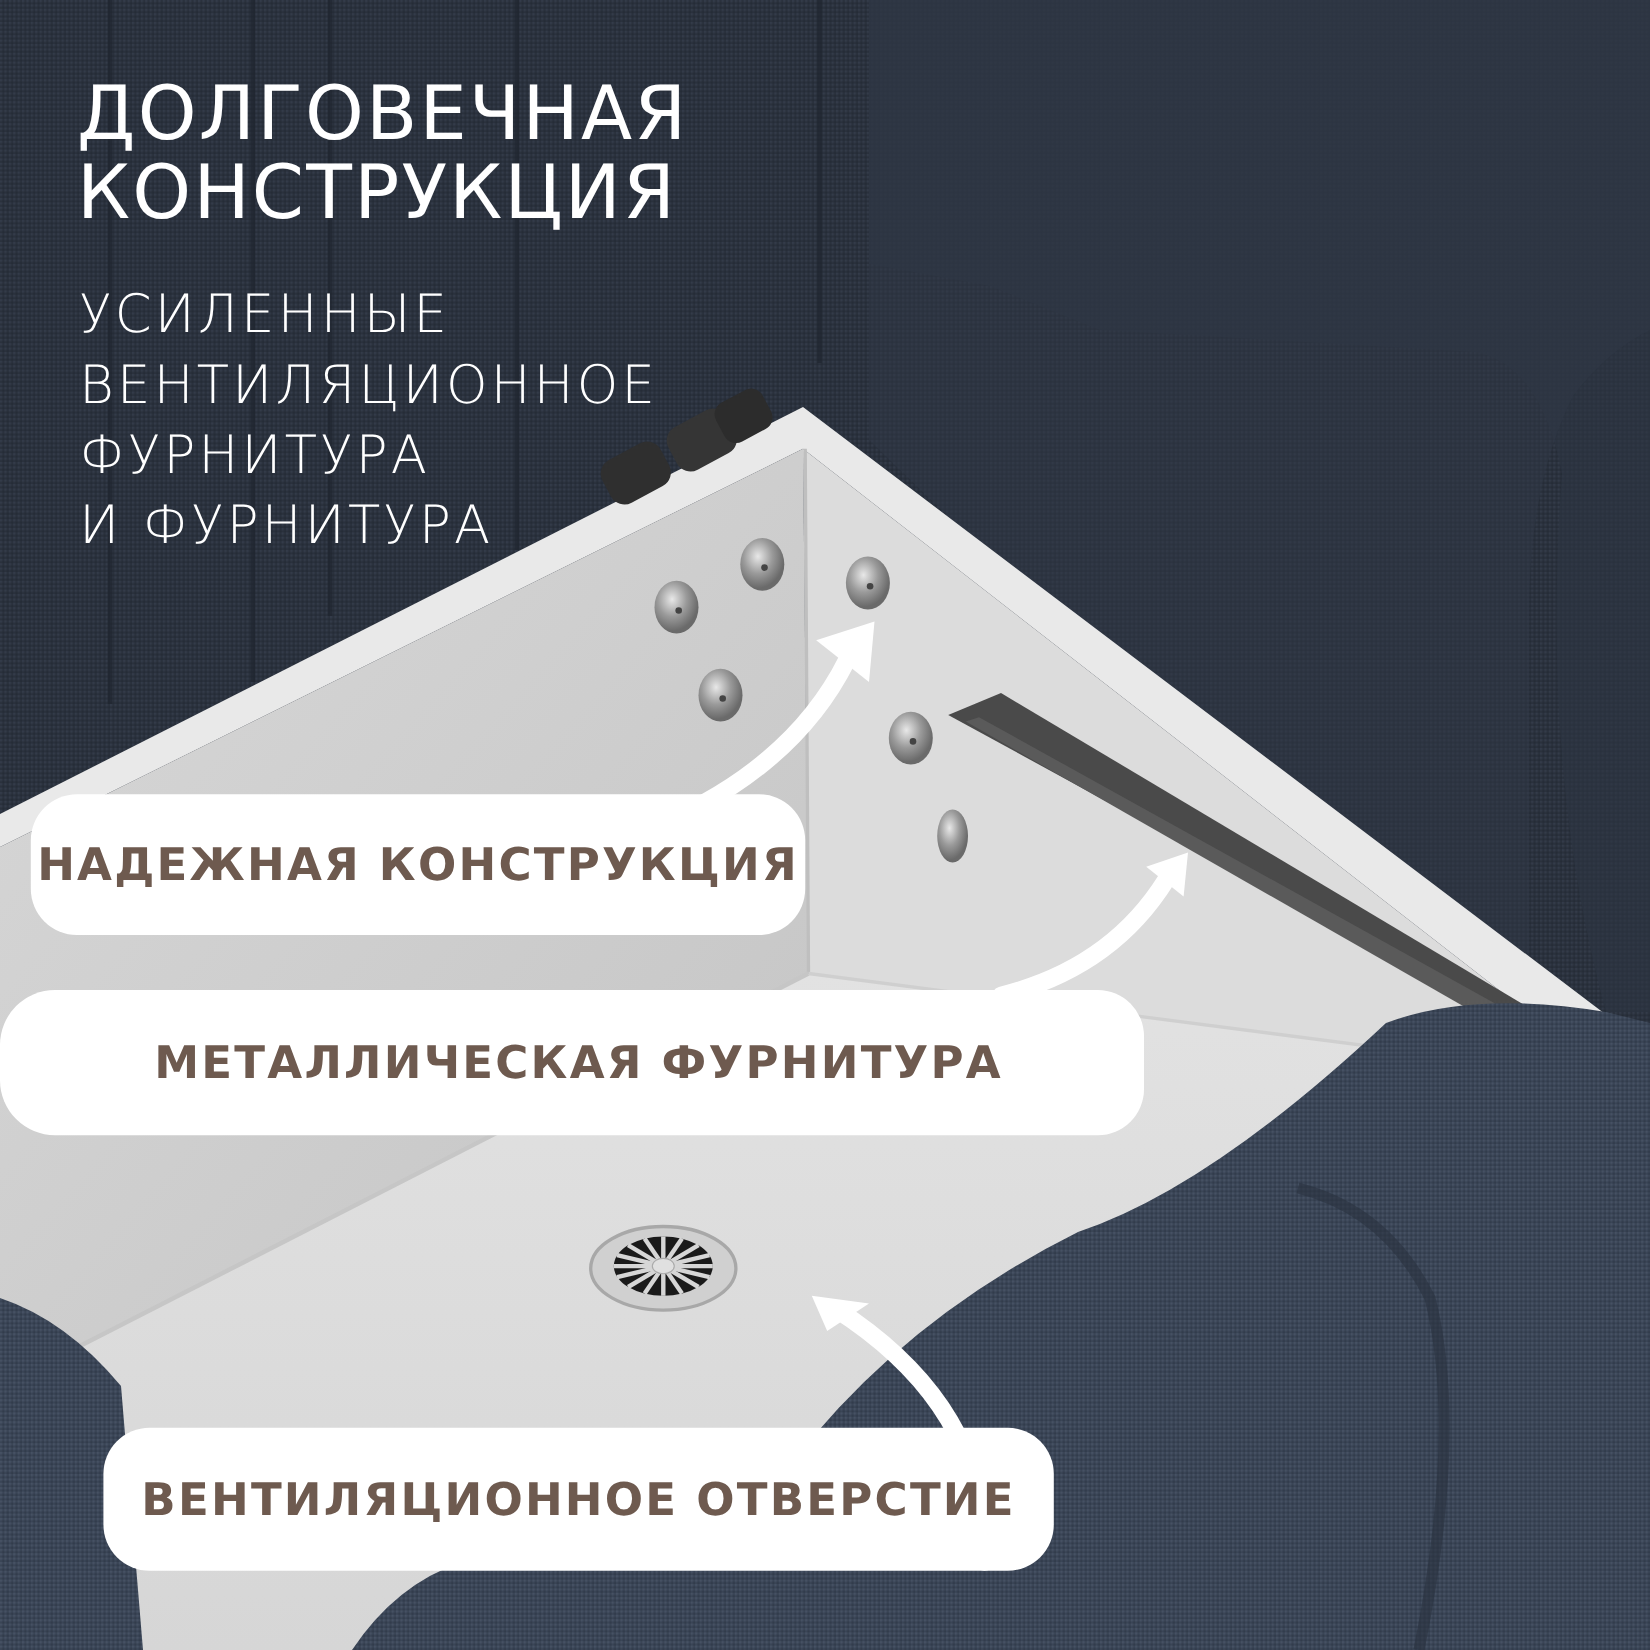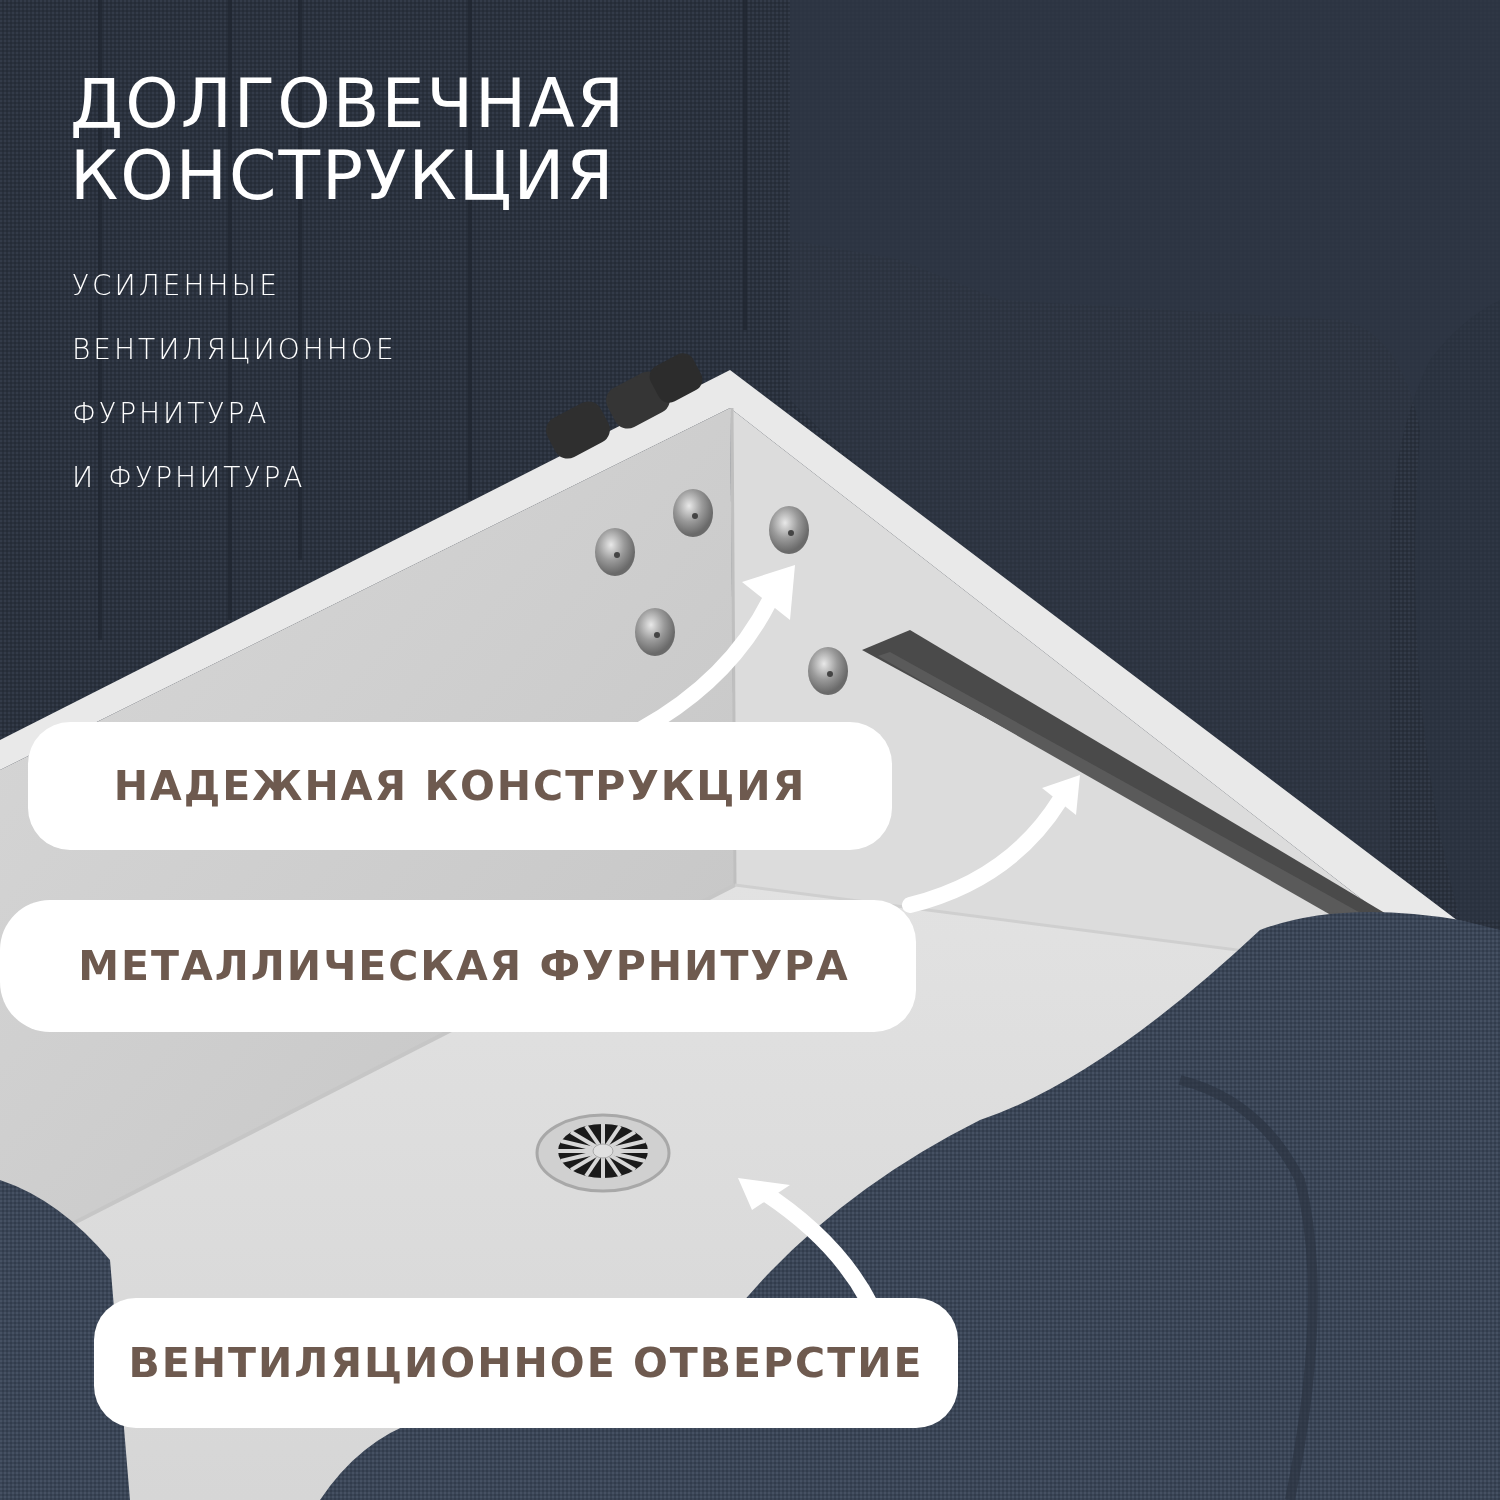--- a/index.html
+++ b/index.html
@@ -9,33 +9,33 @@
   .headline {
     position: absolute; left: 70px; top: 68px;
     font-family: "DejaVu Sans", sans-serif; font-weight: 500;
     font-size: 68px; line-height: 72px; letter-spacing: 2px;
     color: #ffffff; margin: 0; text-transform: uppercase;
   }
   .headline span { display: block; }
   .subline {
     position: absolute; left: 72px; top: 254px;
     font-family: "DejaVu Sans", sans-serif; font-weight: 300;
-    font-size: 28px; line-height: 64px; letter-spacing: 3px;
+    font-size: 48px; line-height: 64px; letter-spacing: 3px;
     color: #ffffff; margin: 0;
   }
   .subline span { display: block; }
   .callout {
     position: absolute; background: #ffffff; border-radius: 42px;
     display: flex; align-items: center; justify-content: center;
     font-family: "DejaVu Sans", sans-serif; font-weight: 700;
     font-size: 41px; letter-spacing: 2px; color: #6e5a4f;
     box-sizing: border-box; white-space: nowrap;
   }
-  .callout-1 { left: 28px; top: 722px; width: 864px; height: 128px; }
-  .callout-2 { left: 0px; top: 900px; width: 916px; height: 132px; border-top-left-radius: 50px; border-bottom-left-radius: 50px; padding-left: 12px; }
+  .callout-1 { left: 28px; top: 722px; width: 704px; height: 128px; }
+  .callout-2 { left: 0px; top: 900px; width: 1040px; height: 132px; border-top-left-radius: 50px; border-bottom-left-radius: 50px; padding-left: 12px; }
   .callout-3 { left: 94px; top: 1298px; width: 864px; height: 130px; }
 </style>
 </head>
 <body>
 
 <div class="stage">
 
   <svg class="scene" viewBox="0 0 1500 1500">
     <defs>
       <pattern id="weave" width="4" height="4" patternUnits="userSpaceOnUse">

